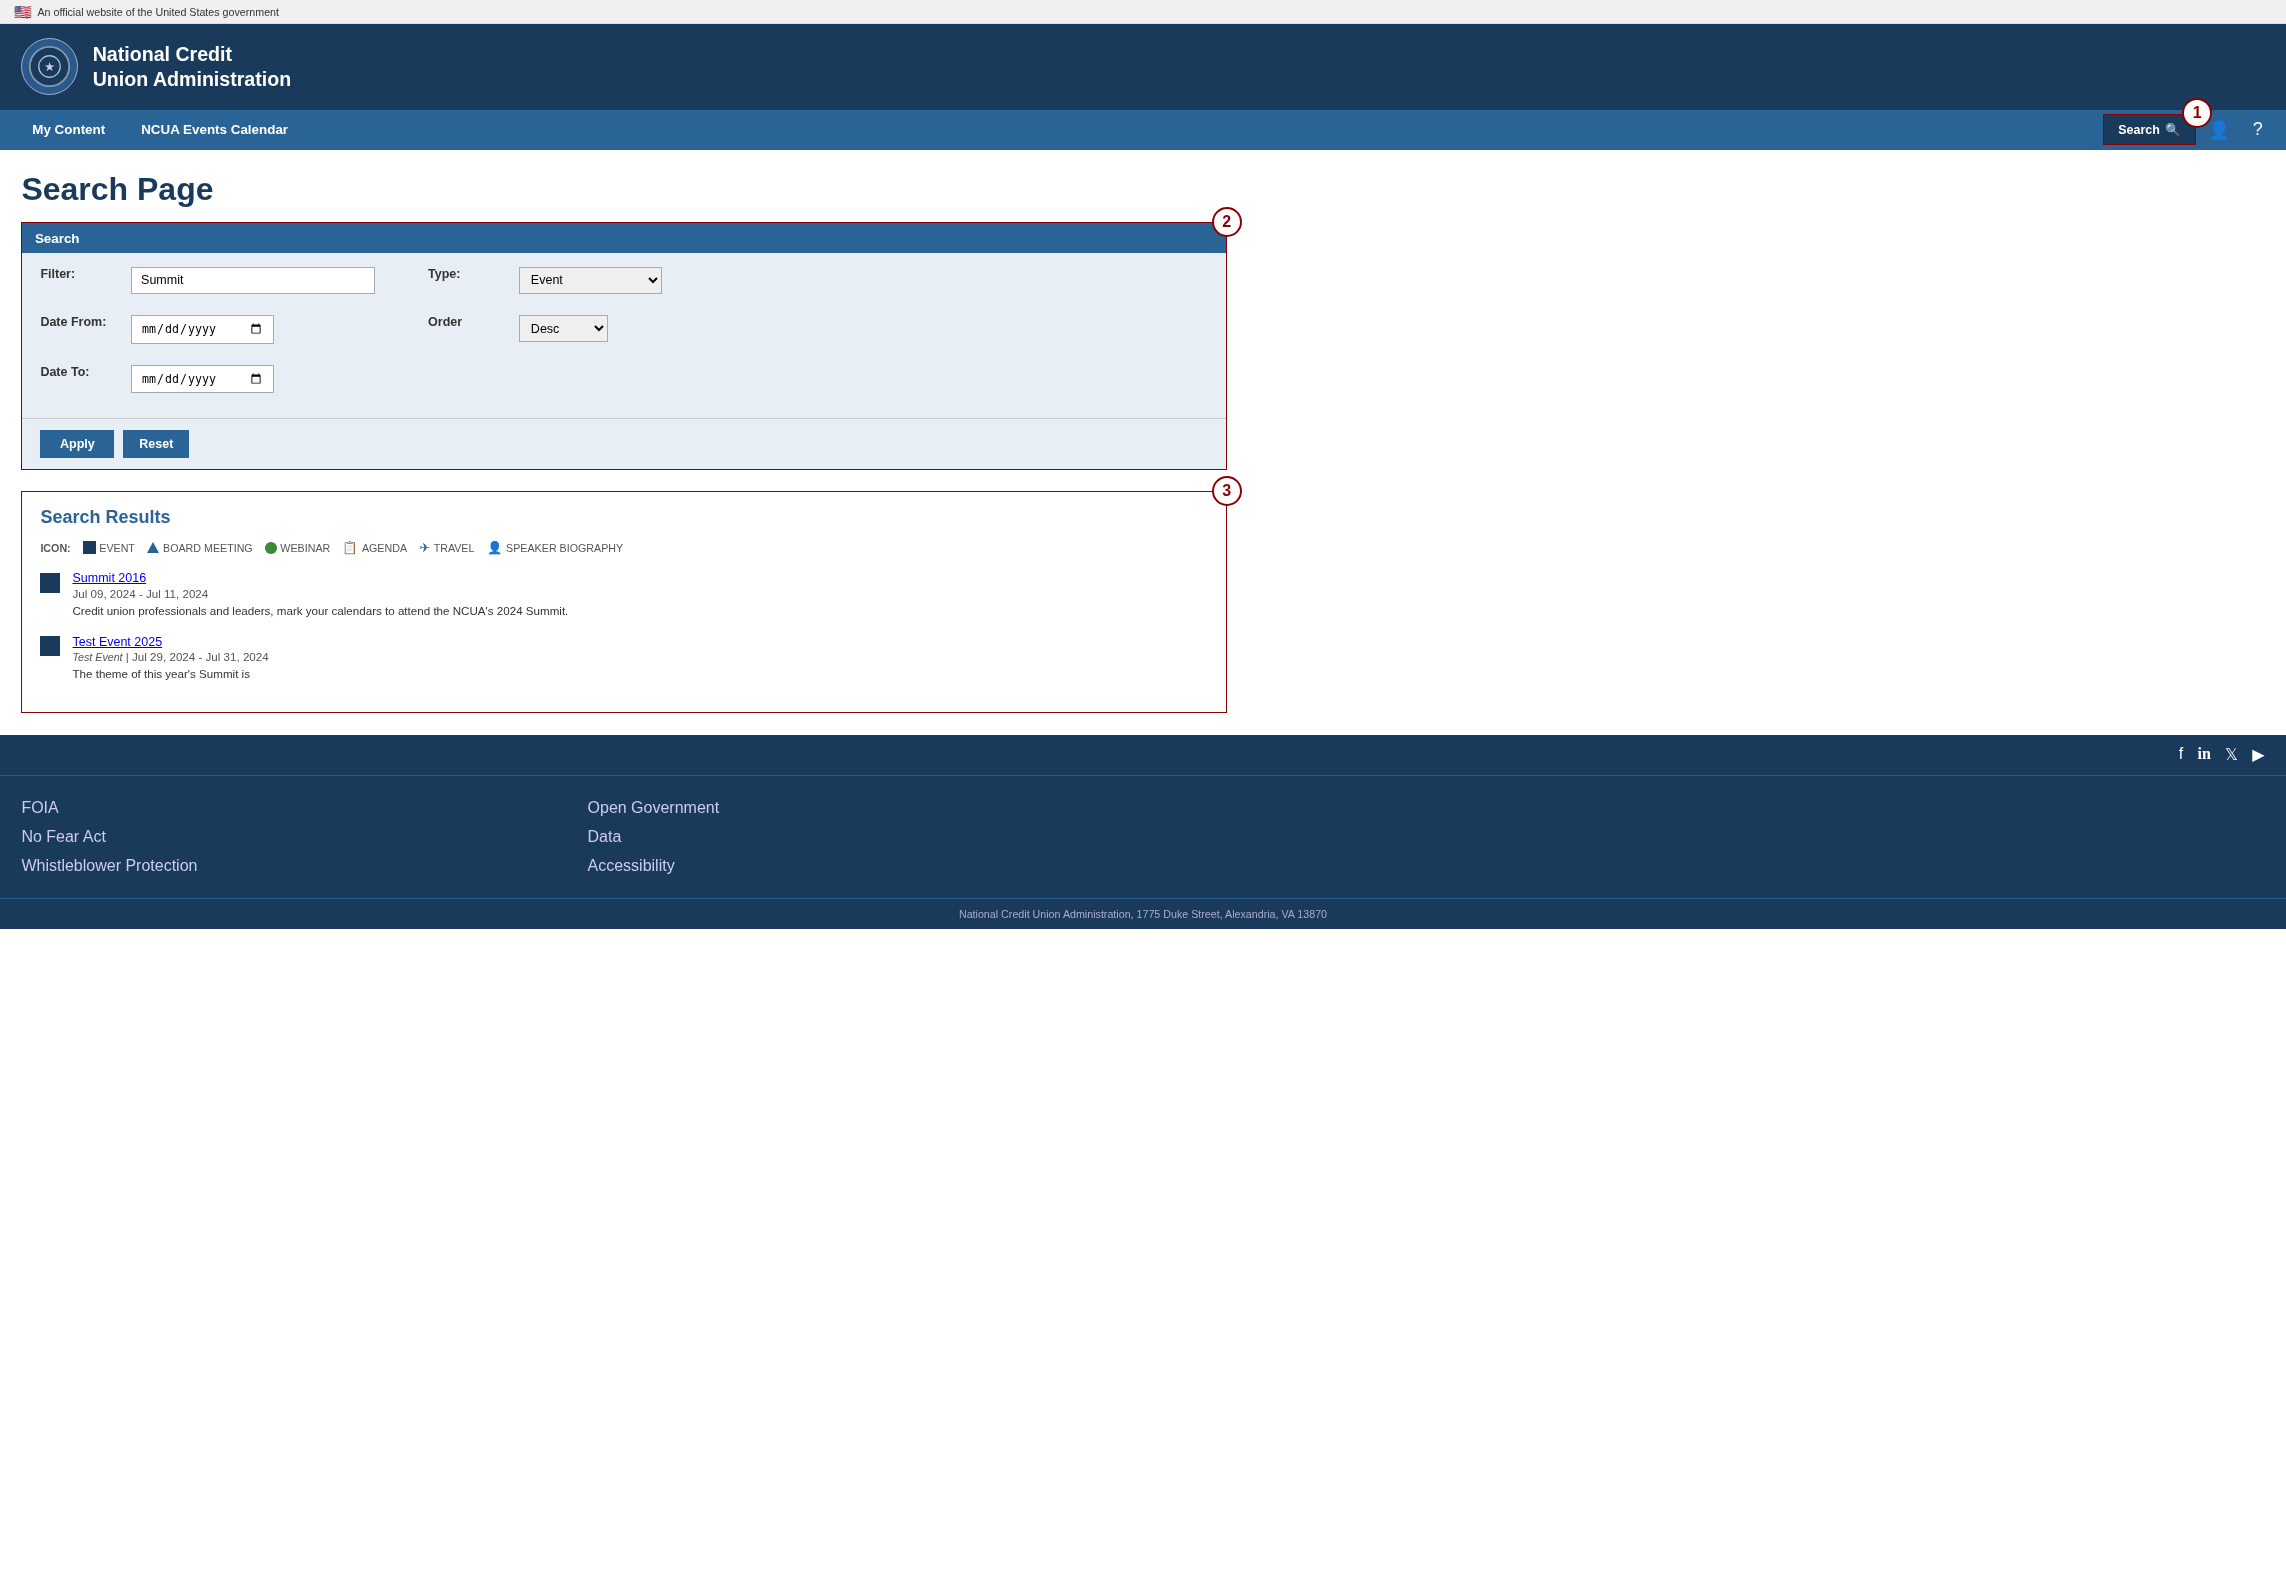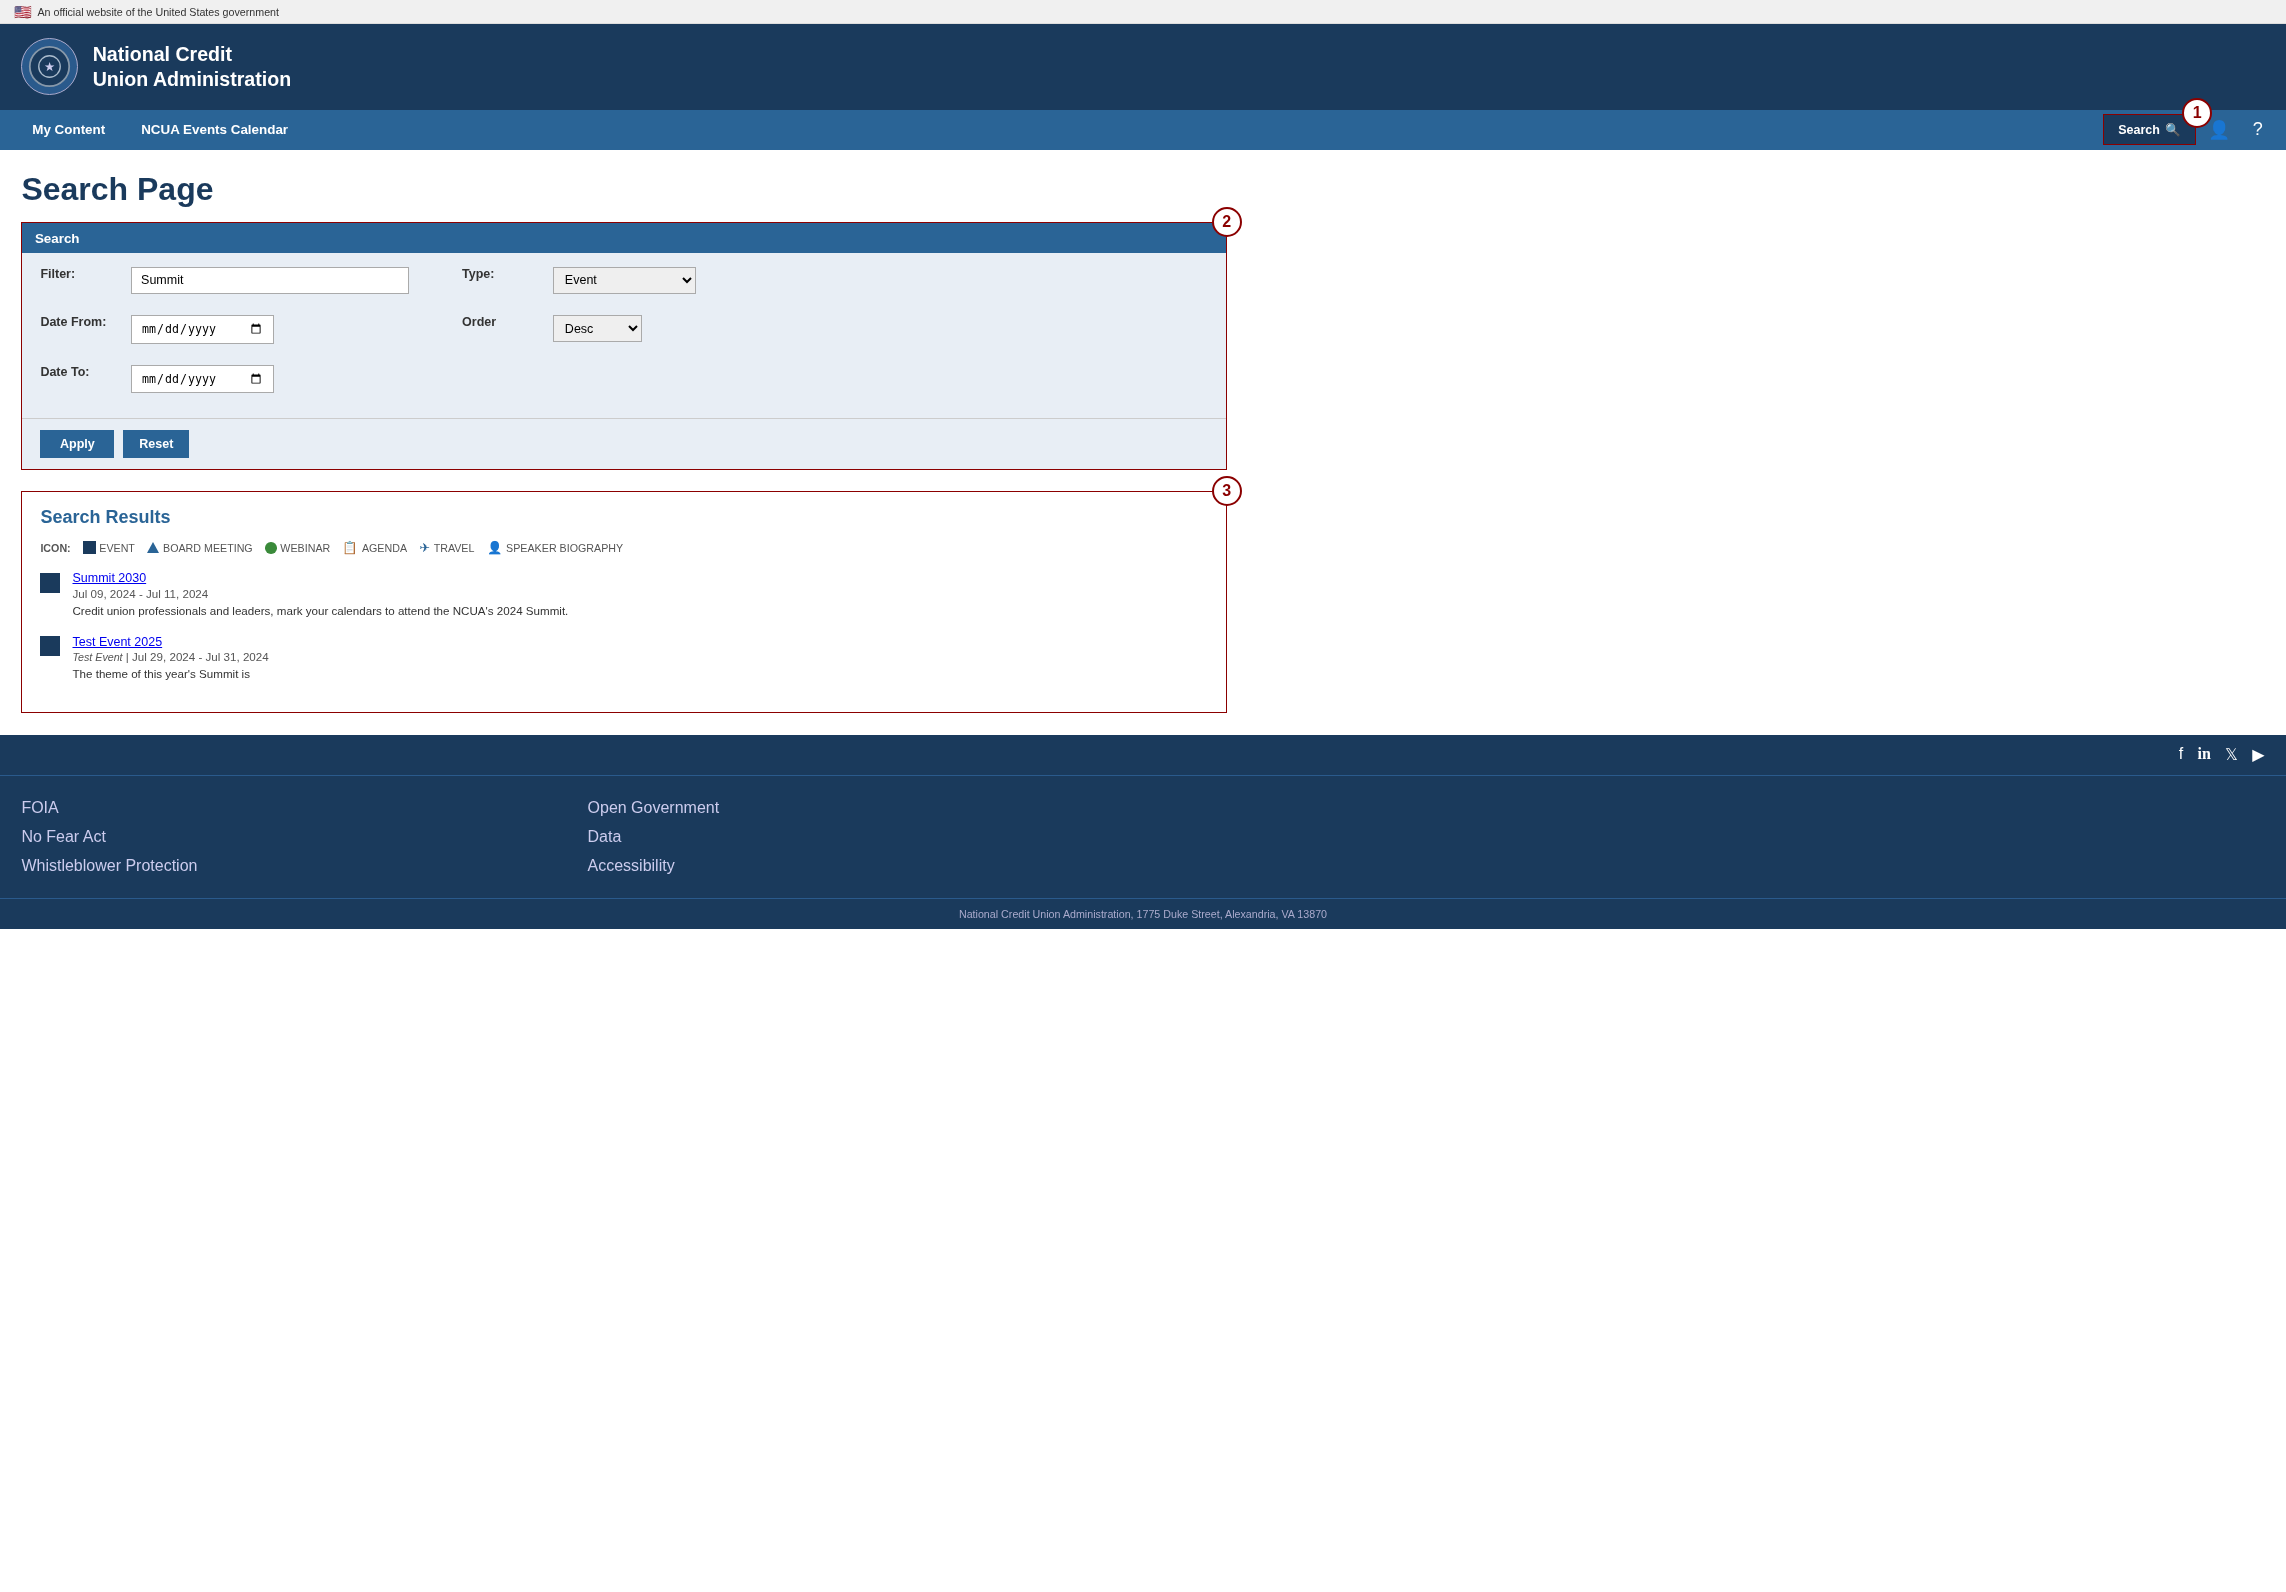--- a/index.html
+++ b/index.html
@@ -126,21 +126,21 @@
     }
     .form-label {
       font-weight: bold;
       width: 80px;
       flex-shrink: 0;
     }
     .form-input {
       padding: 5.3px 9px;
       border: 0.9px solid #aaa;
       font-size: 12.5px;
-      width: 278px;
+      width: 244px;
     }
     .form-select {
       padding: 4.5px 7.1px;
       border: 0.9px solid #aaa;
       font-size: 12.5px;
       min-width: 89px;
     }
     .date-input {
       padding: 5.3px 9px;
       border: 0.9px solid #aaa;
@@ -396,21 +396,21 @@
       <span class="legend-item">
         <span class="icon-speaker">👤</span>
         <span>SPEAKER BIOGRAPHY</span>
       </span>
     </div>
 
     <div class="result-item">
       <div class="result-icon"></div>
       <div class="result-body">
         <div>
-          <a href="#">Summit 2030</a>
+          <a href="#">Summit 2016</a>
         </div>
         <div class="result-date">Jul 09, 2024 - Jul 11, 2024</div>
         <div class="result-desc">Credit union professionals and leaders, mark your calendars to attend the NCUA's 2024 Summit.</div>
       </div>
     </div>
 
     <div class="result-item">
       <div class="result-icon"></div>
       <div class="result-body">
         <div>

